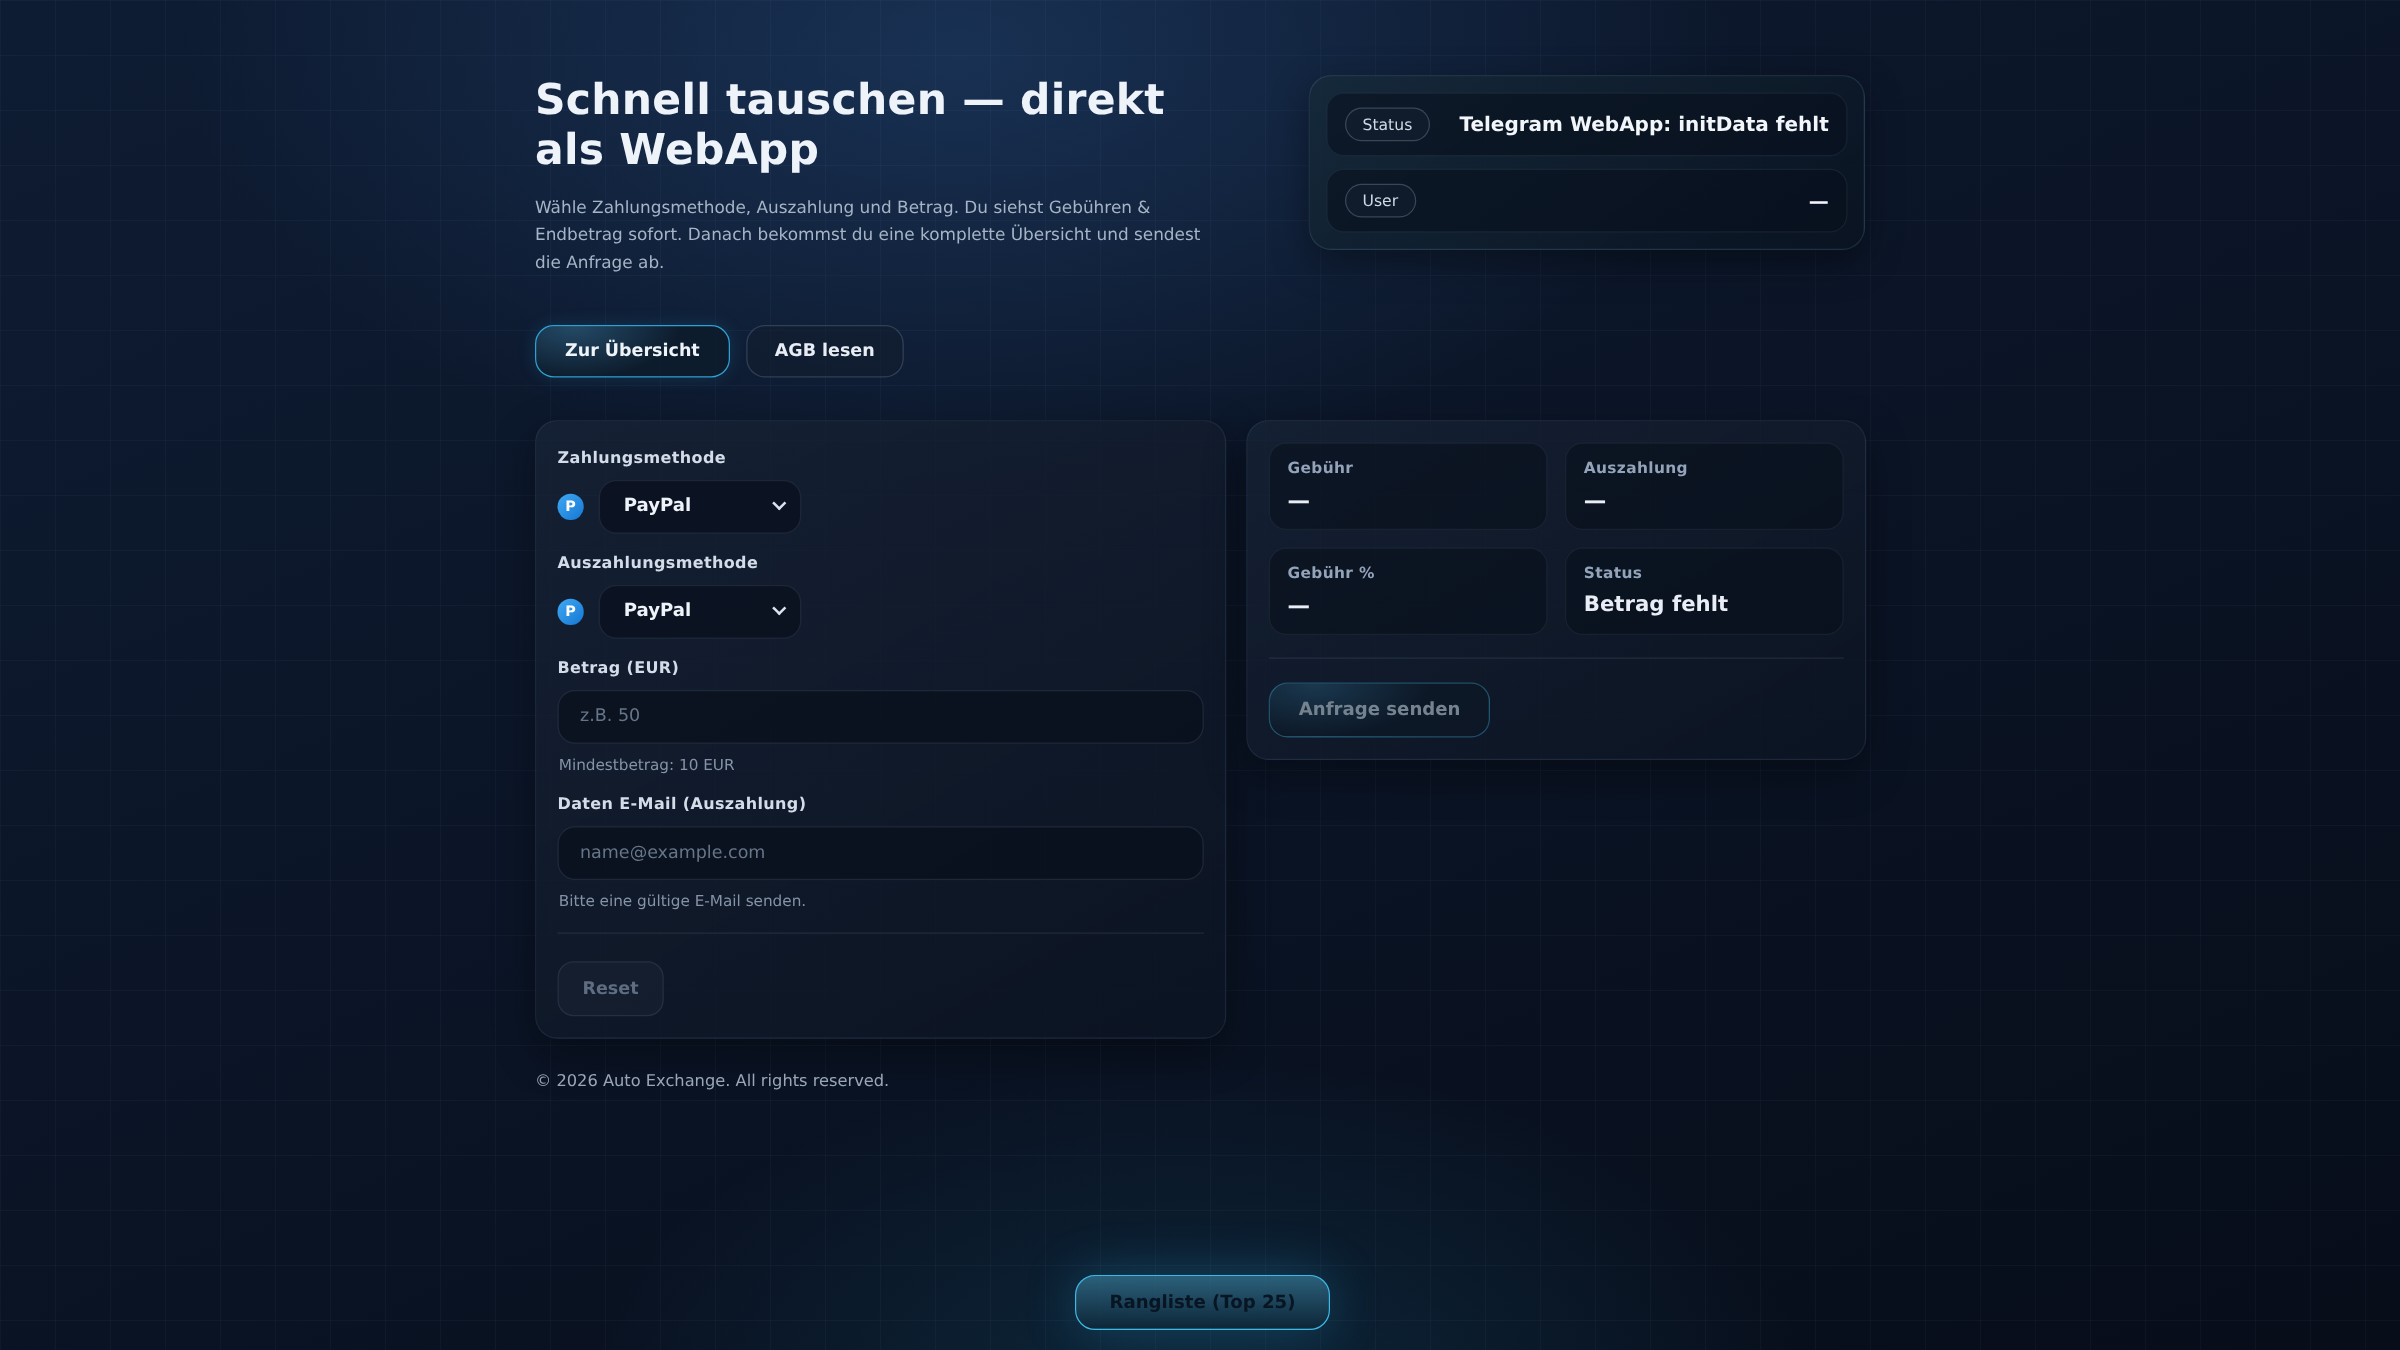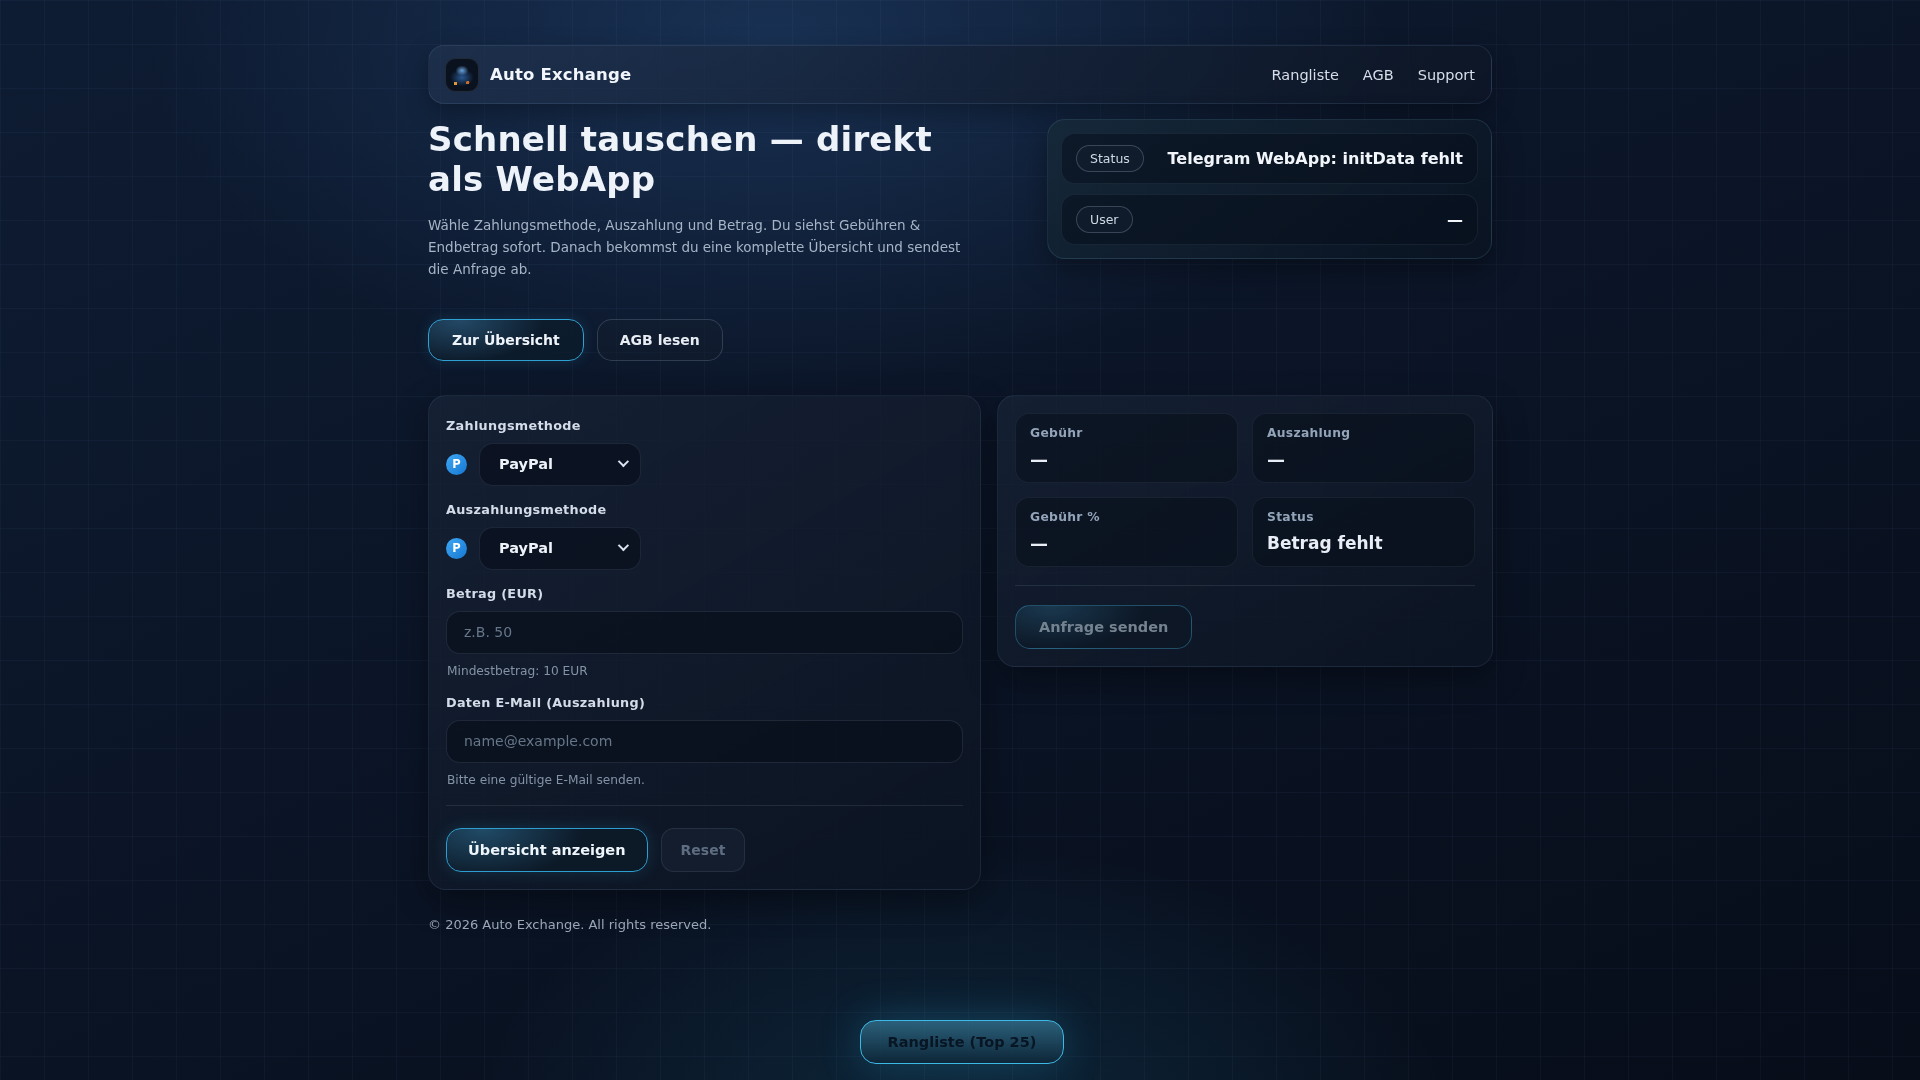--- a/index.html
+++ b/index.html
@@ -168,31 +168,20 @@
     background: linear-gradient(180deg, rgba(64,140,172,0.60), rgba(13,38,56,0.95));
     border: 1.5px solid #3db9e6;
     box-shadow: 0 0 42px rgba(45,170,220,0.28);
   }
 </style>
 </head>
 <body>
 
 <div class="container">
 
-  <header class="topbar">
-    <div class="brand">
-      <div class="logo"></div>
-      <span class="brand-name">Auto Exchange</span>
-    </div>
-    <nav class="nav">
-      <a>Rangliste</a>
-      <a>AGB</a>
-      <a>Support</a>
-    </nav>
-  </header>
 
   <section class="hero">
     <div class="hero-left">
       <h1>Schnell tauschen — direkt als WebApp</h1>
       <p class="hero-sub">Wähle Zahlungsmethode, Auszahlung und Betrag. Du siehst Gebühren &amp; Endbetrag sofort. Danach bekommst du eine komplette Übersicht und sendest die Anfrage ab.</p>
       <div class="hero-actions">
         <button class="btn btn-accent">Zur Übersicht</button>
         <button class="btn btn-ghost">AGB lesen</button>
       </div>
     </div>
@@ -238,21 +227,20 @@
       <input class="text-input" placeholder="z.B. 50" style="">
       <p class="hint">Mindestbetrag: 10 EUR</p>
 
       <label class="field-label">Daten E-Mail (Auszahlung)</label>
       <input class="text-input" placeholder="name@example.com" style="">
       <p class="hint">Bitte eine gültige E-Mail senden.</p>
 
       <hr class="divider">
 
       <div class="form-actions">
-        <button class="btn btn-submit">Übersicht anzeigen</button>
         <button class="btn btn-reset">Reset</button>
       </div>
     </section>
 
     <section class="card">
       <div class="tiles">
         <div class="tile">
           <div class="tile-label">Gebühr</div>
           <div class="tile-value">—</div>
         </div>

